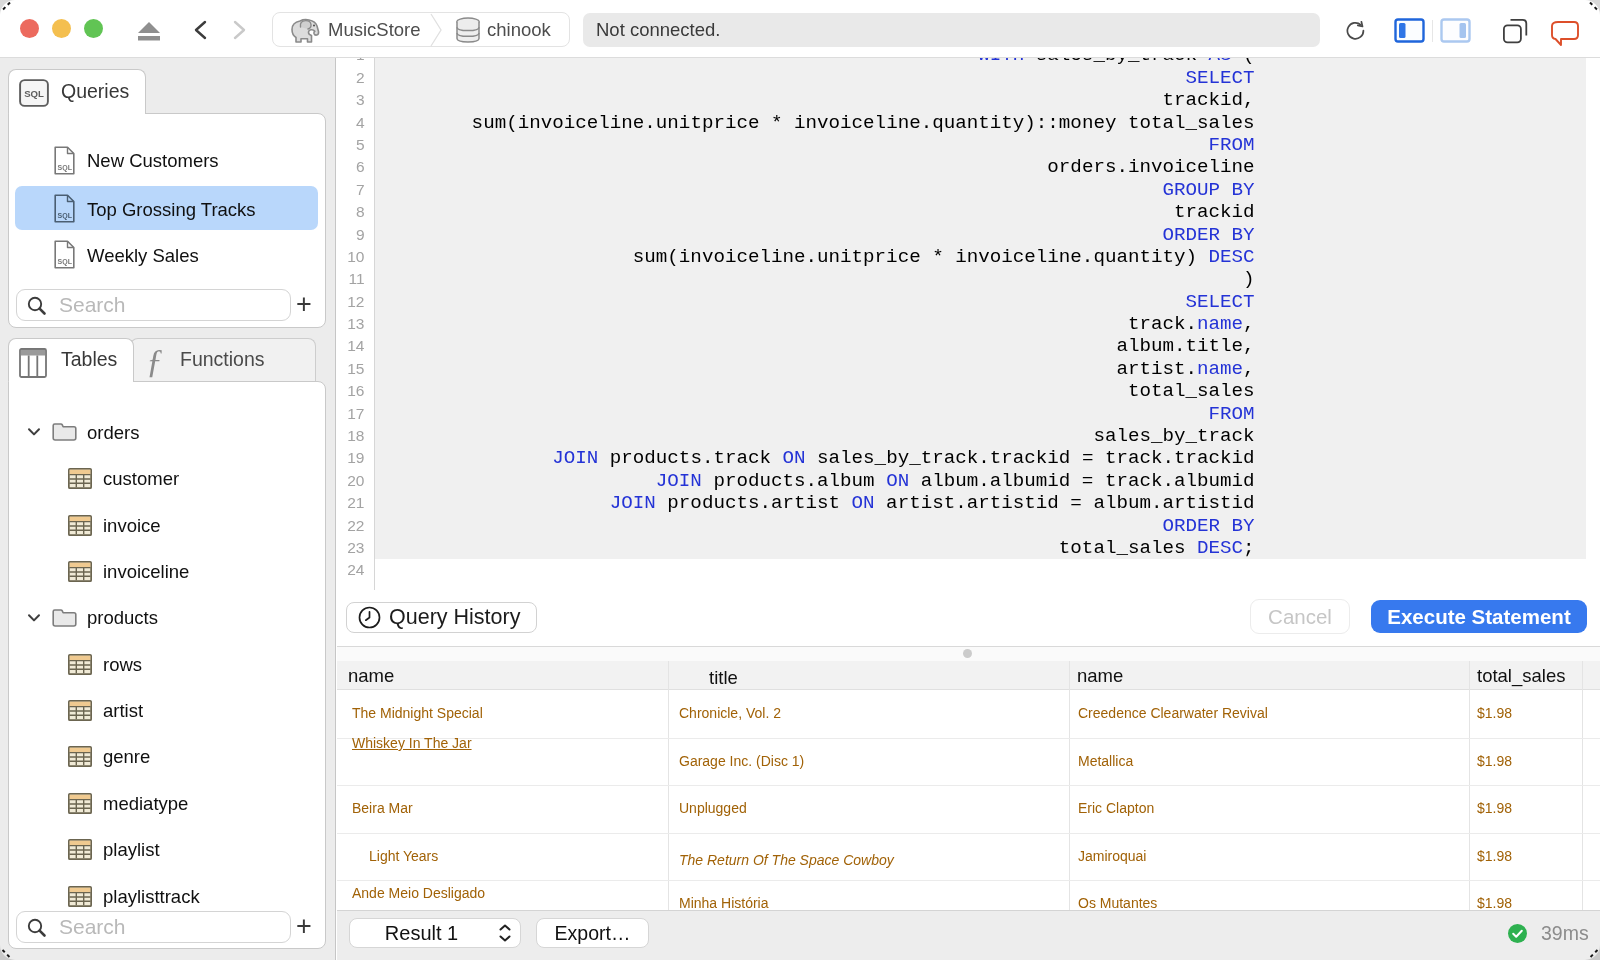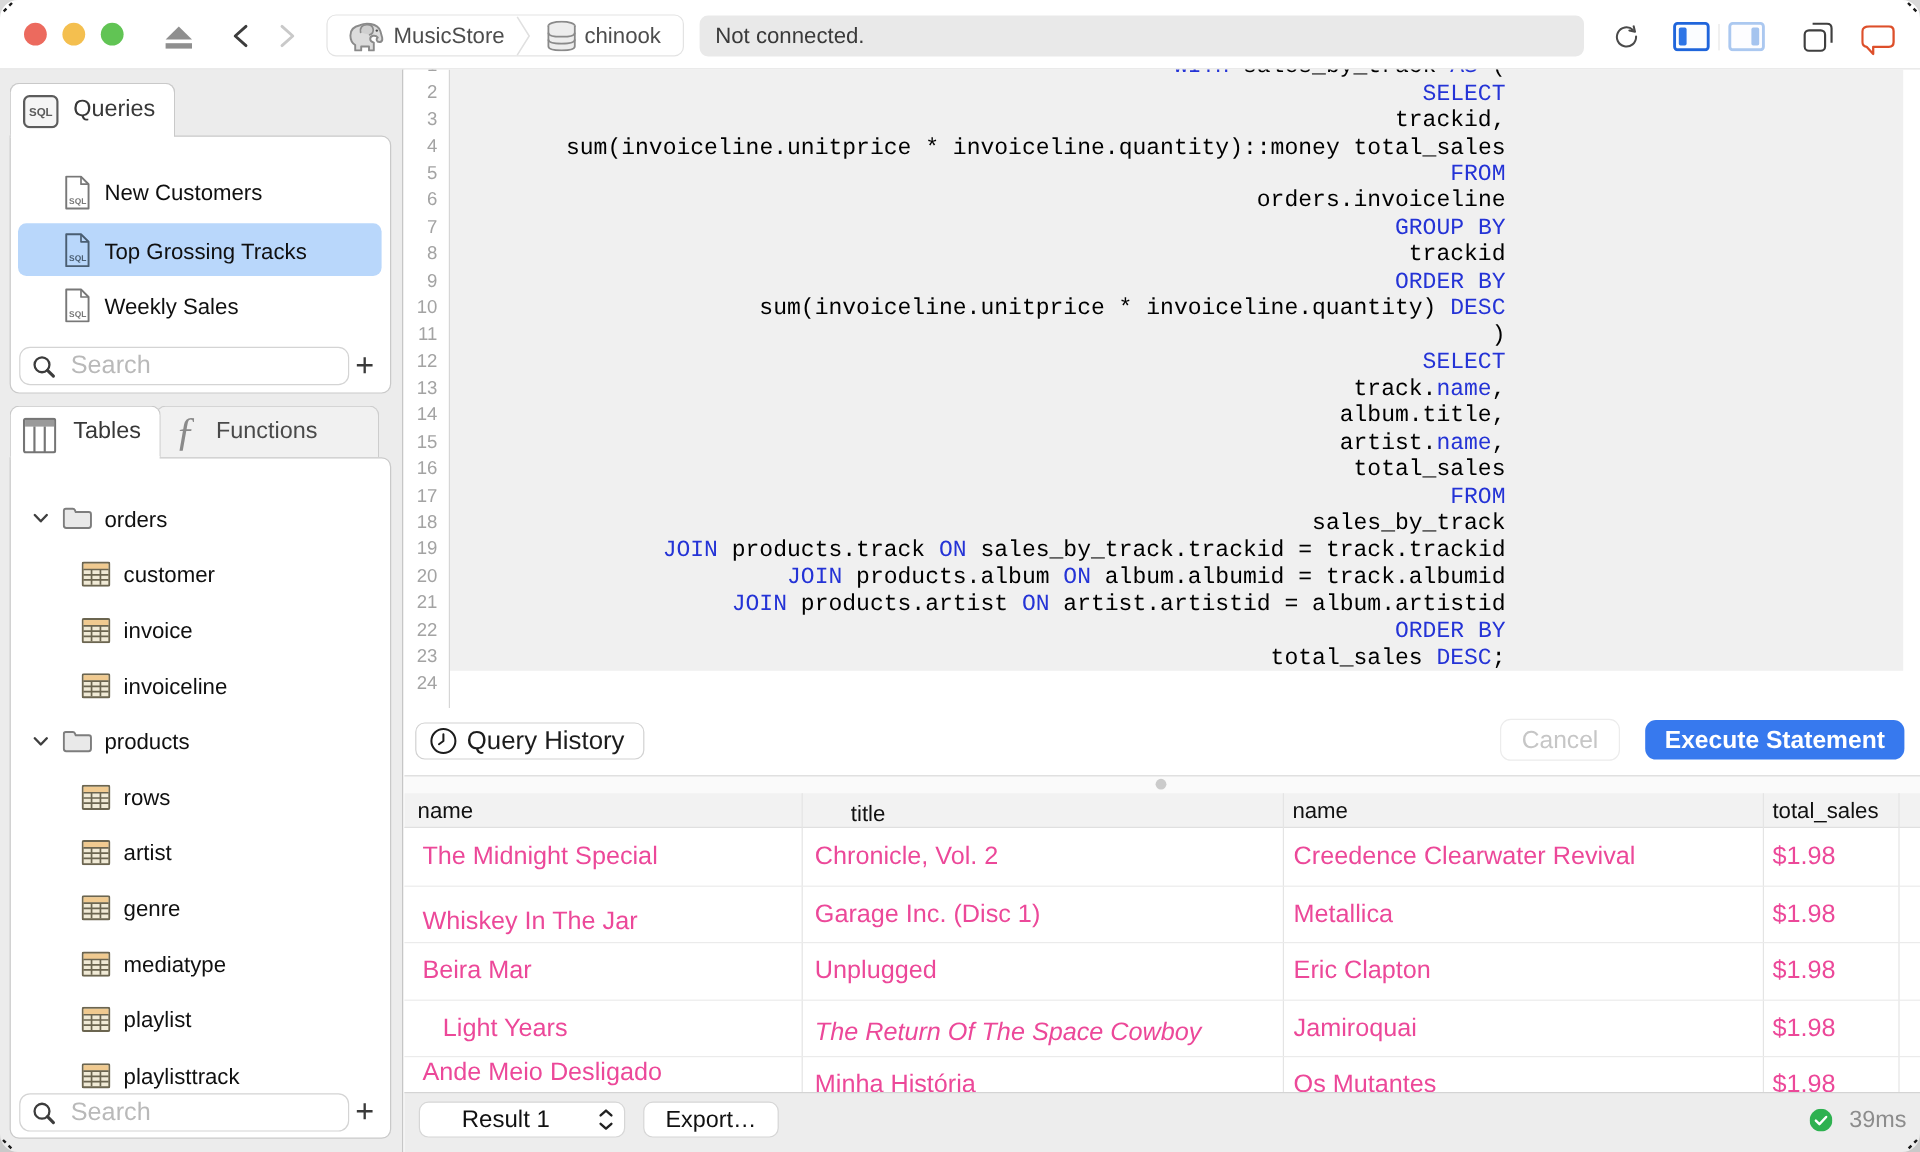--- a/index.html
+++ b/index.html
@@ -3,21 +3,21 @@
 <meta charset="utf-8">
 <style>
   html,body{margin:0;padding:0;}
   body{width:1600px;height:960px;position:relative;overflow:hidden;background:#fff;
        font-family:"Liberation Sans",sans-serif;-webkit-font-smoothing:antialiased;}
   .abs{position:absolute;}
   .kw{color:#2433d6;}
   .hd{height:29px;line-height:29px;font-size:18.5px;color:#111;}
   .cl{top:18px;width:1px;height:249px;background:#e4e4e4;}
   .rs{left:0;width:1263px;height:1px;background:#ebebeb;}
-  .rw{height:47.5px;line-height:47.5px;font-size:21px;color:#ec4899;white-space:nowrap;}
+  .rw{height:47.5px;line-height:47.5px;font-size:14px;color:#a16207;white-space:nowrap;}
   .srow{position:absolute;height:47px;line-height:47px;font-size:18.5px;color:#101010;white-space:nowrap;}
   .plus{width:24px;height:32px;line-height:31px;text-align:center;font-size:27px;font-weight:200;color:#3a3a3a;}
 </style>
 </head>
 <body>
 
 <div class="abs" id="toolbar" style="left:0;top:0;width:1600px;height:57px;background:#fff;border-bottom:1px solid #dcdcdc;">
   <div class="abs" style="left:20px;top:19px;width:19px;height:19px;border-radius:50%;background:#ec6a5e;"></div>
   <div class="abs" style="left:52px;top:19px;width:19px;height:19px;border-radius:50%;background:#f4bf4f;"></div>
   <div class="abs" style="left:84px;top:19px;width:19px;height:19px;border-radius:50%;background:#61c454;"></div>
@@ -295,21 +295,21 @@
   <div class="abs cl" style="left:1244.5px;"></div>
 
   <div class="abs rs" style="top:94.5px;"></div>
   <div class="abs rs" style="top:142px;"></div>
   <div class="abs rs" style="top:189.5px;"></div>
   <div class="abs rs" style="top:237px;"></div>
   <div class="abs rw" style="left:15px;top:47px;">The Midnight Special</div>
   <div class="abs rw" style="left:342px;top:47px;">Chronicle, Vol. 2</div>
   <div class="abs rw" style="left:741px;top:47px;">Creedence Clearwater Revival</div>
   <div class="abs rw" style="left:1140px;top:47px;">$1.98</div>
-  <div class="abs rw" style="left:15px;top:101px;">Whiskey In The Jar</div>
+  <div class="abs rw" style="left:15px;top:77px;text-decoration:underline;">Whiskey In The Jar</div>
   <div class="abs rw" style="left:342px;top:94.5px;">Garage Inc. (Disc 1)</div>
   <div class="abs rw" style="left:741px;top:94.5px;">Metallica</div>
   <div class="abs rw" style="left:1140px;top:94.5px;">$1.98</div>
   <div class="abs rw" style="left:15px;top:142px;">Beira Mar</div>
   <div class="abs rw" style="left:342px;top:142px;">Unplugged</div>
   <div class="abs rw" style="left:741px;top:142px;">Eric Clapton</div>
   <div class="abs rw" style="left:1140px;top:142px;">$1.98</div>
   <div class="abs rw" style="left:32px;top:189.5px;">Light Years</div>
   <div class="abs rw" style="left:342px;top:194px;font-style:italic;">The Return Of The Space Cowboy</div>
   <div class="abs rw" style="left:741px;top:189.5px;">Jamiroquai</div>

